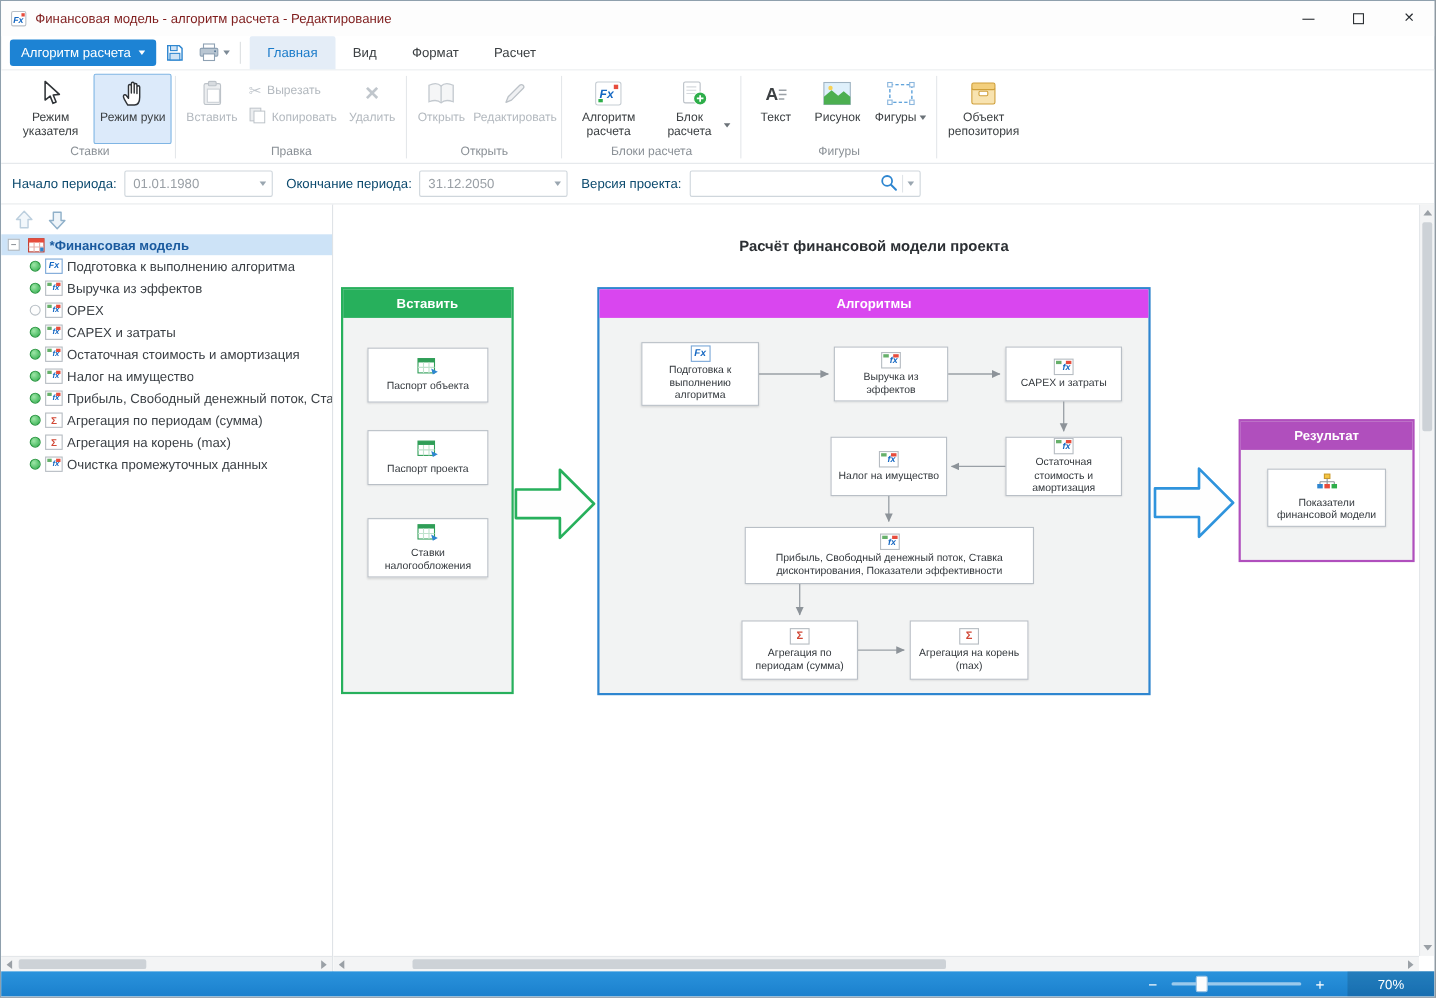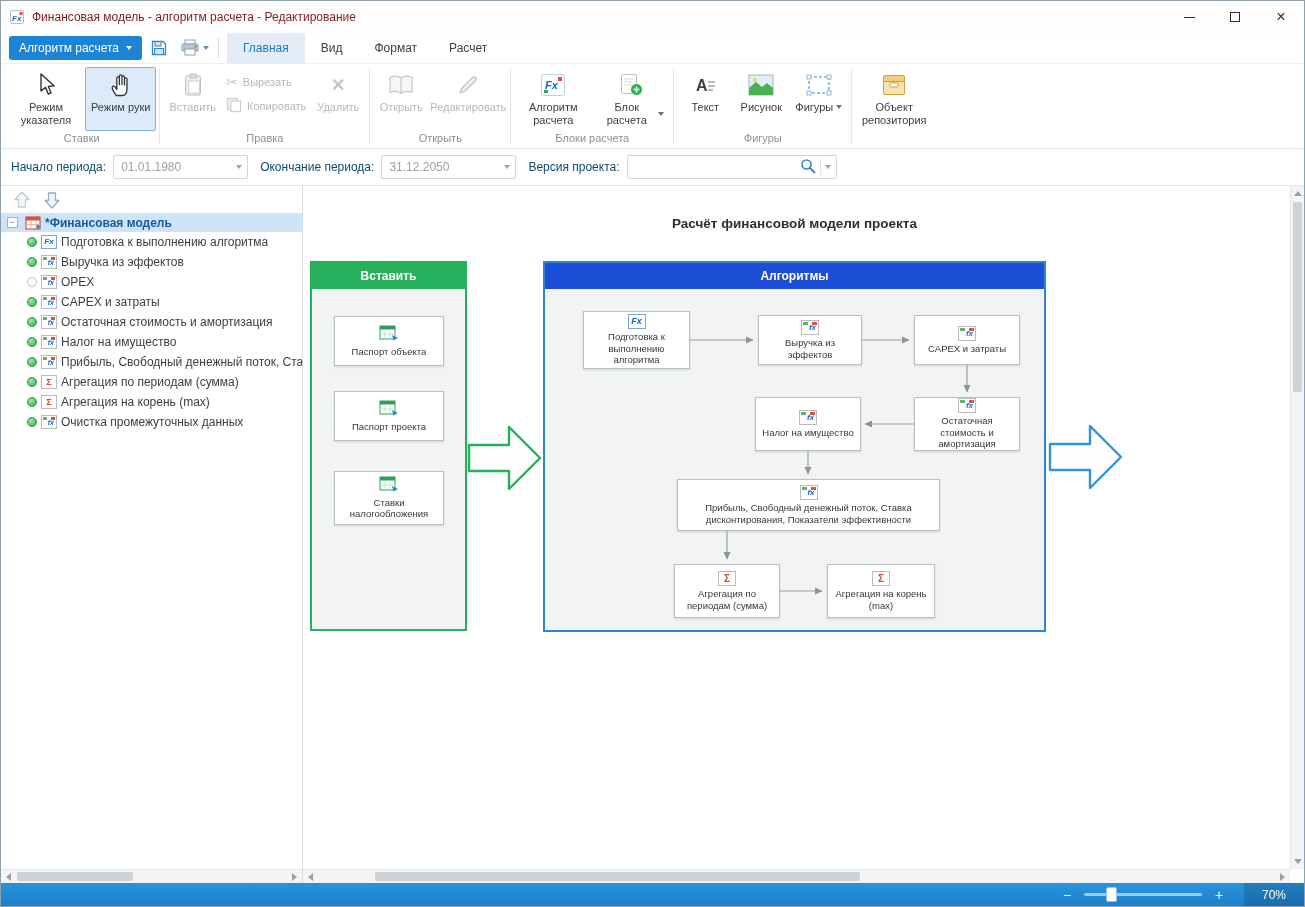--- a/index.html
+++ b/index.html
@@ -75,21 +75,21 @@
   .tico.sigma { border:1px solid #b6bcc2; color:#d14836; font-style:normal; font-size:9px; align-items:center; justify-content:center; }
   .tlabel { overflow:hidden; }
 
   
   .canvas { flex:1; position:relative; background:#fff; overflow:hidden; }
   .diagram-title { position:absolute; left:240px; top:30px; width:503px; text-align:center; font-weight:bold; font-size:13.5px; color:#2b2f33; }
   .container-header { height:26px; display:flex; align-items:center; justify-content:center; color:#fff; font-weight:bold; font-size:12px; }
   .src-container { position:absolute; left:7px; top:75px; width:157px; height:370px; border:2px solid #27b05c; background:#f2f3f3; }
   .src-container .container-header { background:#27b05c; }
   .alg-container { position:absolute; left:240px; top:75px; width:503px; height:371px; border:2px solid #2e86d0; background:#f2f3f3; }
-  .alg-container .container-header { background:#1d4ed8; }
+  .alg-container .container-header { background:#d946ef; }
   .res-container { position:absolute; left:823px; top:195px; width:160px; height:130px; border:2px solid #b04fbd; background:#f2f3f3; }
   .res-container .container-header { background:#b04fbd; }
   .node { background:#fff; border:1px solid #b9bfc6; box-shadow:0 1px 2px rgba(0,0,0,.14); display:flex; flex-direction:column; align-items:center; justify-content:center; gap:2px; padding:3px 4px; font-size:9.5px; text-align:center; color:#33383d; line-height:1.2; }
   .src-box { position:absolute; left:22px; width:110px; min-height:50px; }
   .sb1{top:53px} .sb2{top:128px} .sb3{top:208px; min-height:54px;} .sb4{top:288px; min-height:54px;}
   .abox { position:absolute; z-index:3; }
   .a1{left:280px; top:125px; width:107px; height:58px;}
   .a2{left:455px; top:129px; width:104px; height:50px;}
   .a3{left:611px; top:129px; width:106px; height:50px;}
   .a4{left:611px; top:211px; width:106px; height:54px;}
@@ -123,21 +123,21 @@
   .tri.right { border-top:4px solid transparent; border-bottom:4px solid transparent; border-left:5px solid #9aa0a6; right:5px; top:3px; }
   .hscroll .sb-thumb { top:2px; bottom:2px; }
   .canvas-hthumb { left:72px; width:485px; }
   .tree-hthumb { left:16px; width:116px; }
 
   
   .statusbar { position:absolute; left:0; right:0; bottom:0; height:23px; background:linear-gradient(#2a93dc,#1b80cd); display:flex; align-items:center; justify-content:flex-end; color:#fff; }
   .zoom-btn { width:22px; text-align:center; font-size:14px; line-height:1; cursor:default; }
   .zoomtrack { width:118px; height:3px; background:rgba(255,255,255,.55); border-radius:2px; margin:0 6px; position:relative; }
   .zoomthumb { position:absolute; left:22px; top:-6px; width:11px; height:15px; background:#fdfdfd; border:1px solid #9cc4e4; border-radius:2px; }
-  .zoomvalue { width:60px; height:100%; margin-left:14px; background:rgba(0,0,0,.14); display:flex; align-items:center; justify-content:center; font-size:12px; }
+  .zoomvalue { width:79px; height:100%; margin-left:14px; background:rgba(0,0,0,.14); display:flex; align-items:center; justify-content:center; font-size:12px; }
 </style>
 </head>
 <body>
 
 <div class="window">
 
   <div class="titlebar">
     <span class="appicon">
       <svg width="16" height="16" viewBox="0 0 16 16">
           <rect x="1.5" y="1.5" width="13" height="13" rx="1.5" fill="#fff" stroke="#b9bfc6"></rect>
@@ -587,20 +587,35 @@
         <line class="conn" x1="611" y1="238" x2="562" y2="238"></line>
         <line class="conn" x1="505" y1="265" x2="505" y2="288"></line>
         <line class="conn" x1="424" y1="345" x2="424" y2="373"></line>
         <line class="conn" x1="477" y1="405" x2="519" y2="405"></line>
       </svg>
 
       <svg class="arrow-blue" width="76" height="72" viewBox="0 0 76 72">
         <polygon points="2,23 42,23 42,5 73,36 42,67 42,49 2,49" fill="#fefefe" stroke="#2f94dd" stroke-width="2.4" stroke-linejoin="round"></polygon>
       </svg>
 
+      <div class="res-container">
+        <div class="container-header">Результат</div>
+        <div class="node res-box">
+          <span>
+            <svg width="20" height="16" viewBox="0 0 20 16">
+                <rect x="8" y="1" width="5" height="4" fill="#f4c542" stroke="#c9992a"></rect>
+                <path d="M10.5 5 V8 M4 8 H17 M4 8 V10 M10.5 8 V10 M17 8 V10" stroke="#8d9399" fill="none"></path>
+                <rect x="1.5" y="10" width="5" height="4" fill="#2e86d0"></rect>
+                <rect x="8" y="10" width="5" height="4" fill="#e74c3c"></rect>
+                <rect x="14.5" y="10" width="5" height="4" fill="#2eae4a"></rect>
+              </svg>
+          </span>
+          <span>Показатели финансовой модели</span>
+        </div>
+      </div>
 
       <div class="vscroll">
         <span class="tri up"></span>
         <div class="sb-thumb"></div>
         <span class="tri down"></span>
       </div>
       <div class="hscroll">
         <span class="tri left"></span>
         <div class="sb-thumb canvas-hthumb"></div>
         <span class="tri right"></span>

